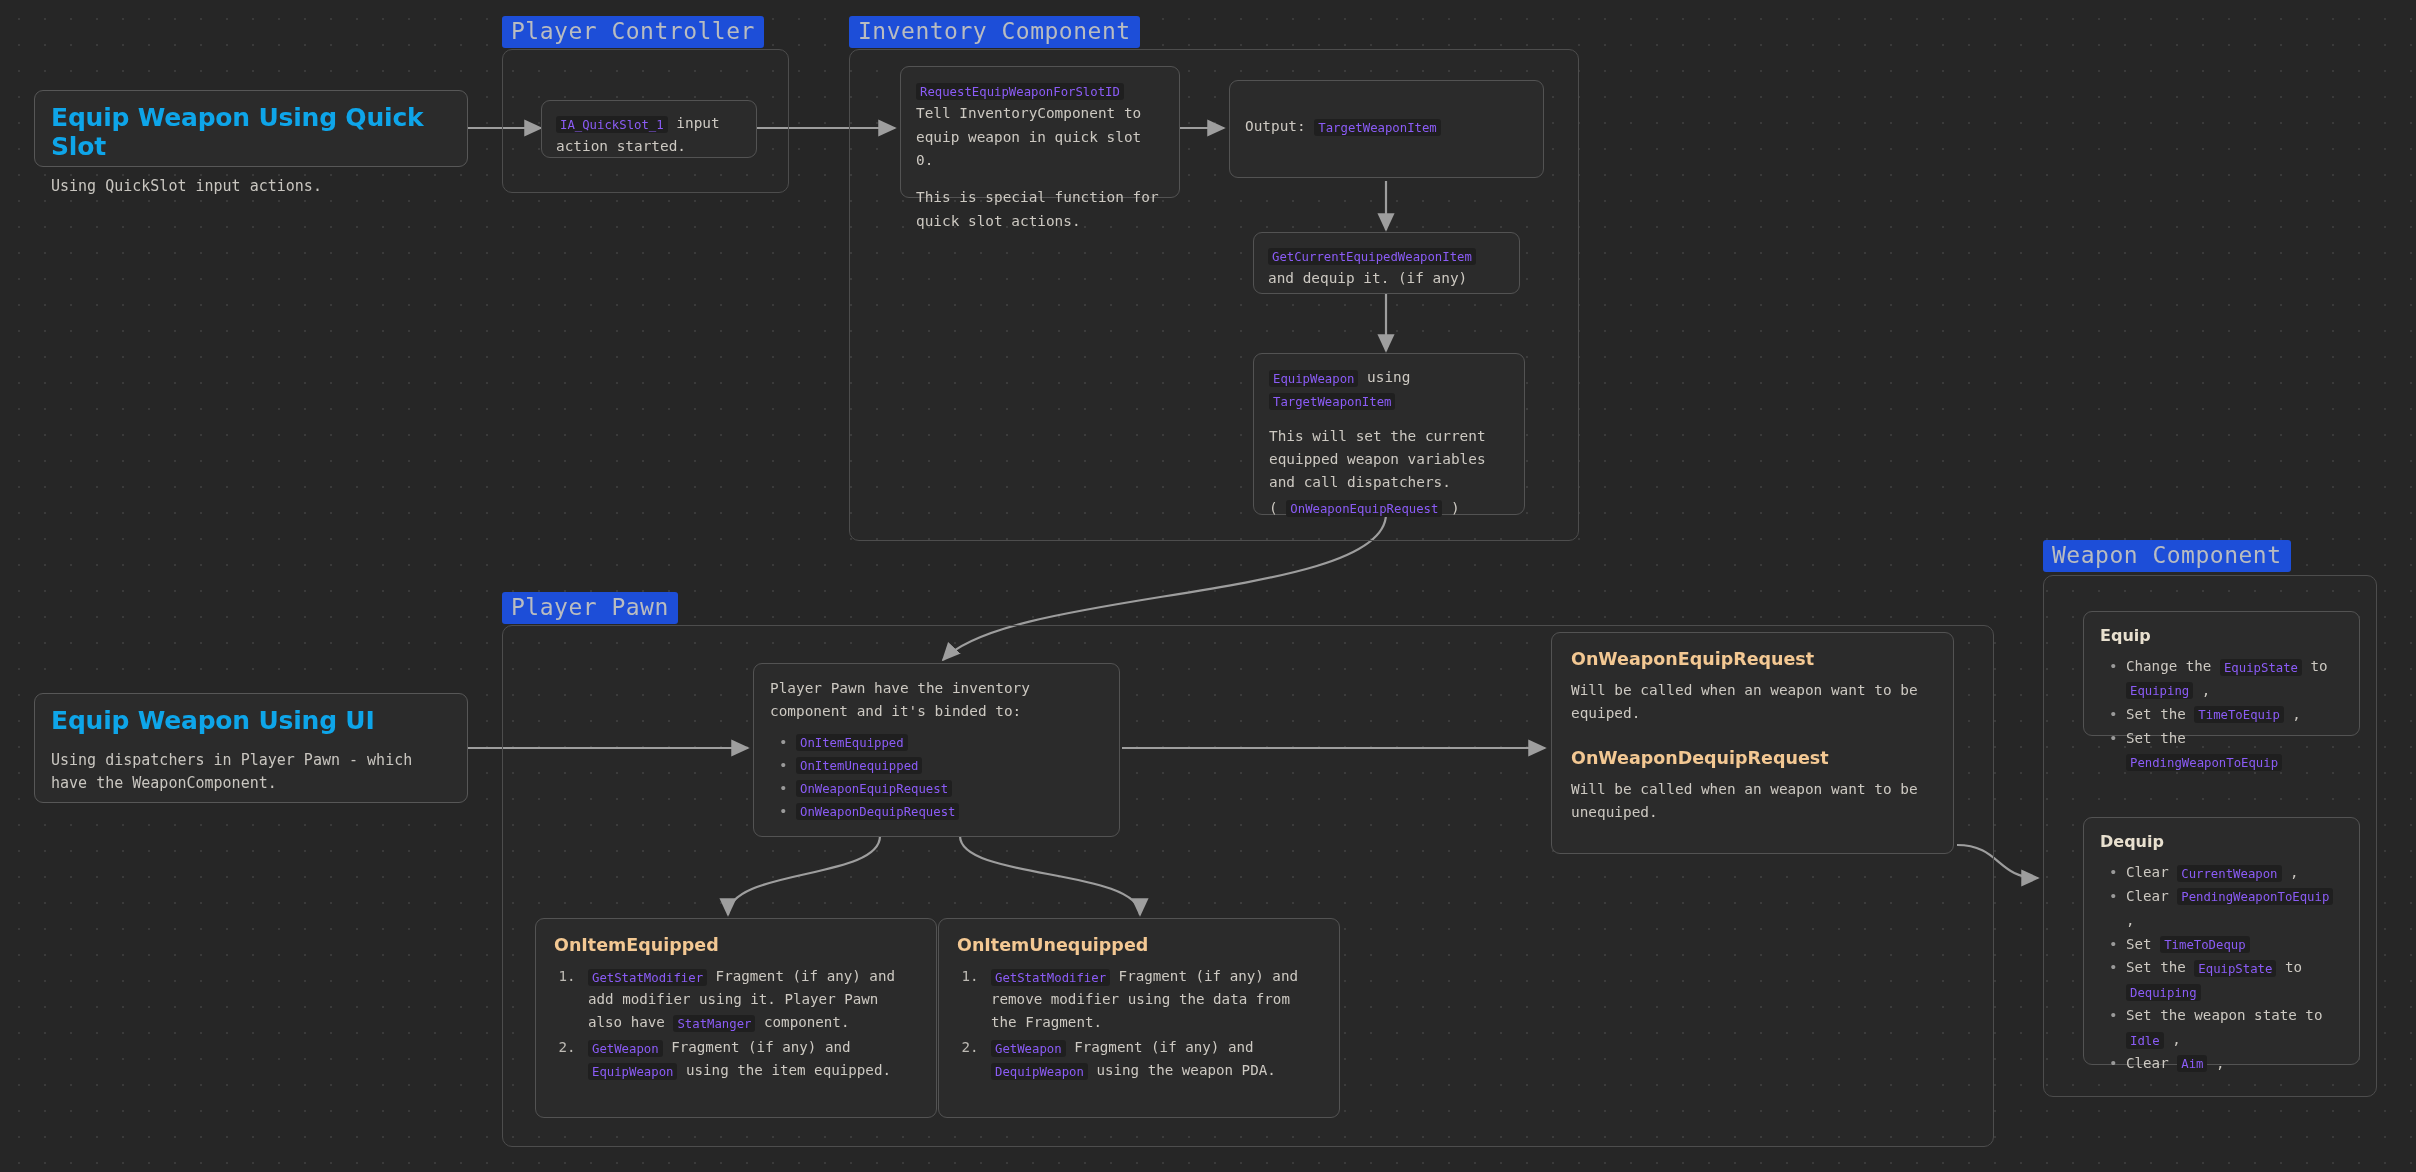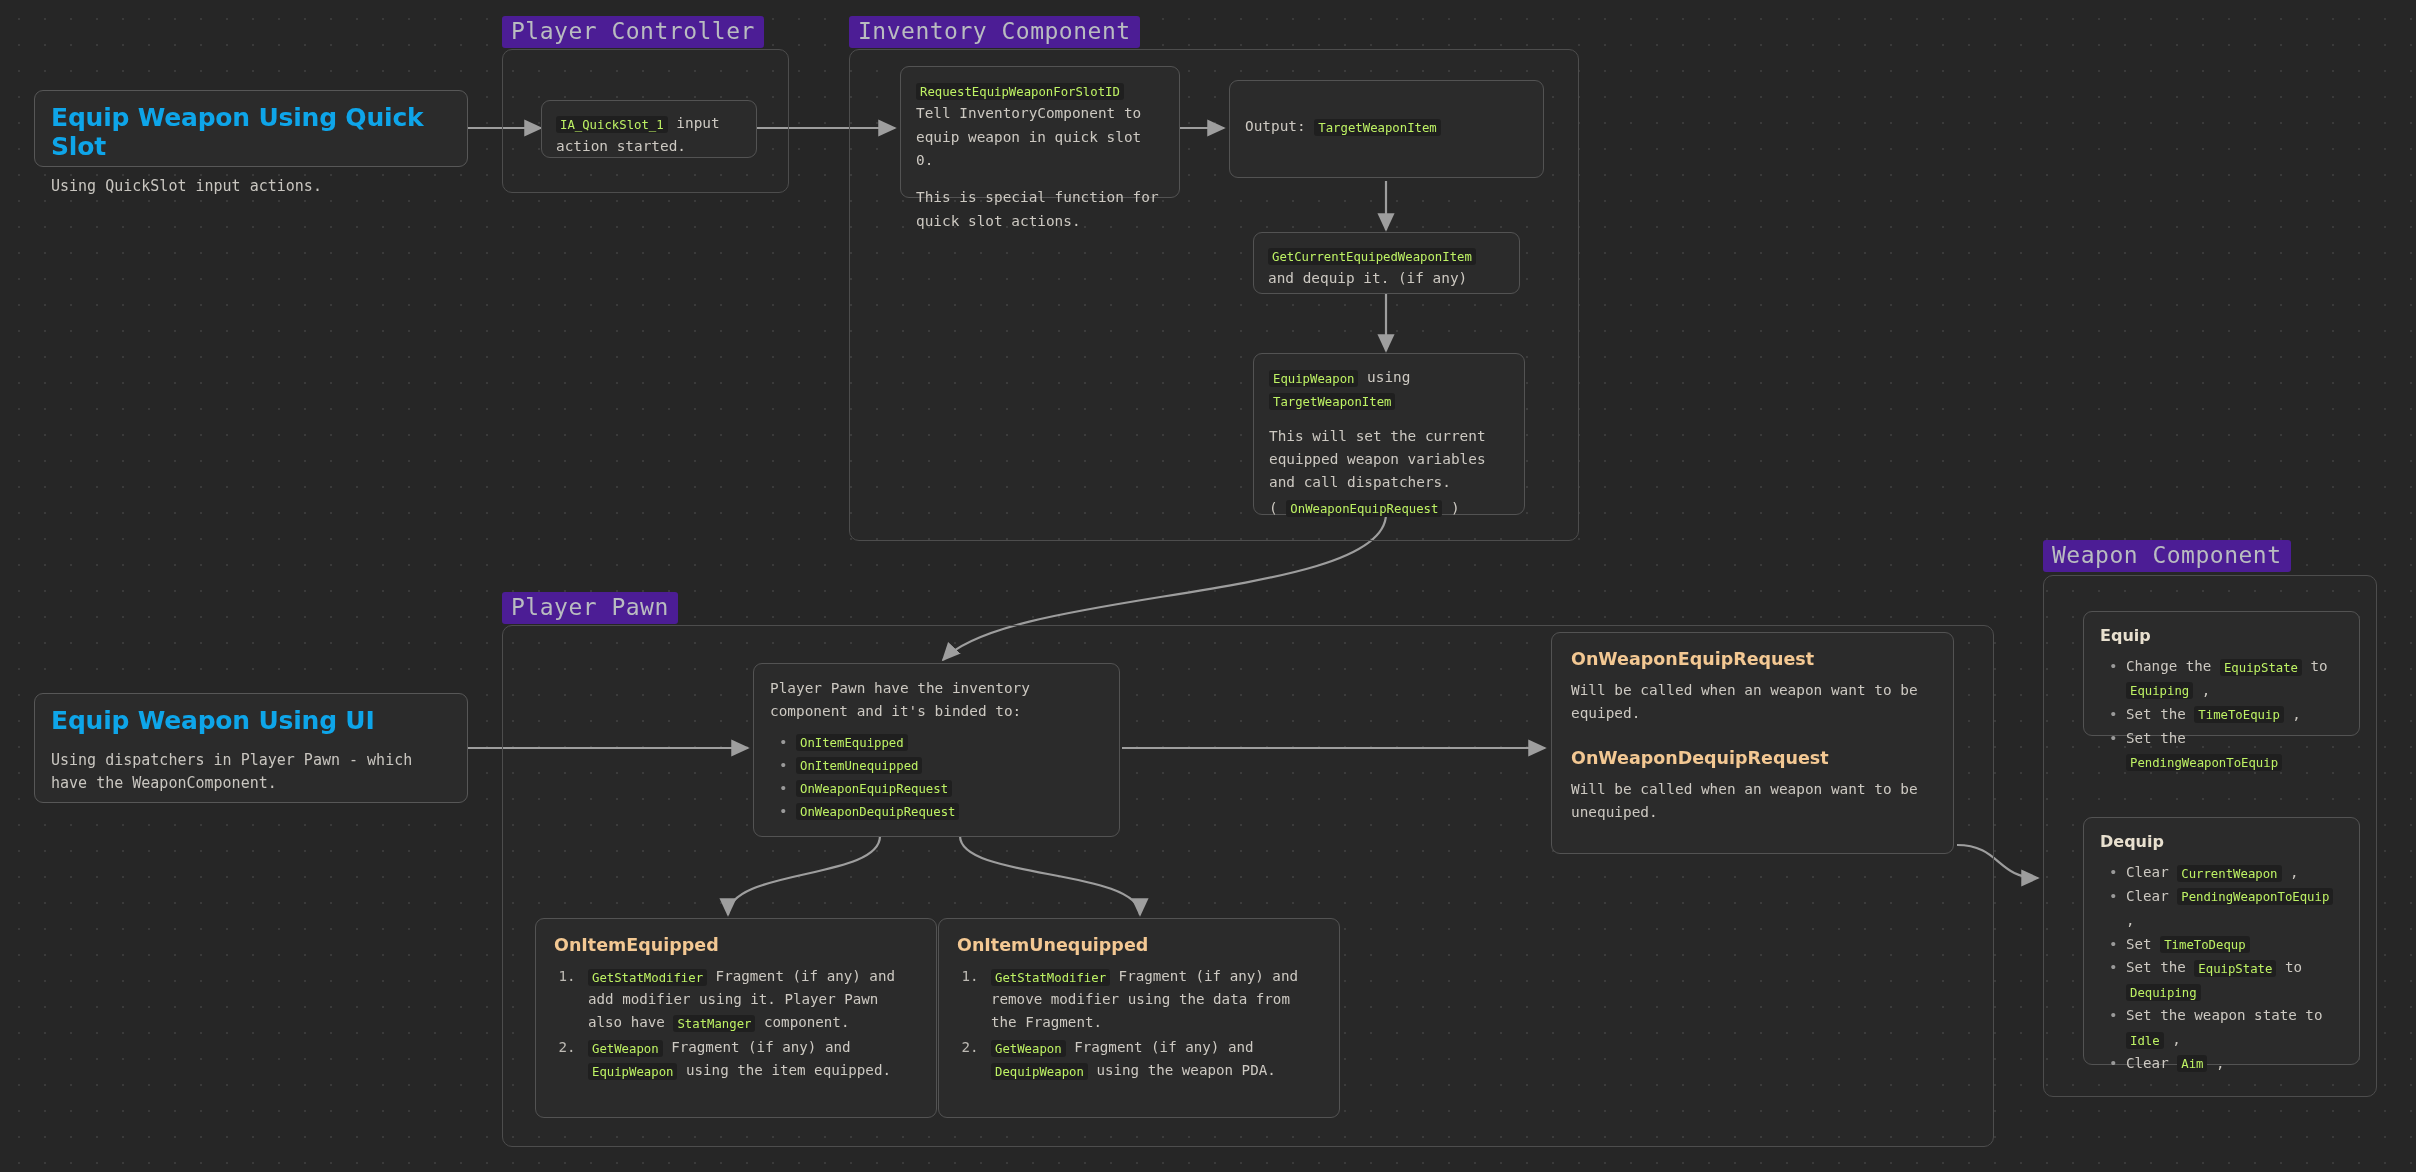--- a/index.html
+++ b/index.html
@@ -12,39 +12,39 @@
     font-family:"DejaVu Sans Mono", monospace;
     overflow:hidden;
     position:relative;
   }
   #canvas{position:absolute;inset:0;}
   svg.edges{position:absolute;left:0;top:0;width:2416px;height:1172px;pointer-events:none;}
 
   
   .group{position:absolute;border:1px solid #4d4d4d;border-radius:10px;background:rgba(255,255,255,0.012);}
   .group-label{position:absolute;font-family:"DejaVu Sans Mono", monospace;
-    font-size:23px;color:#b9bcc0;background:#4c1d95;padding:2px 9px 4px 9px;border-radius:3px;
+    font-size:23px;color:#b9bcc0;background:#1d4ed8;padding:2px 9px 4px 9px;border-radius:3px;
     letter-spacing:0.5px;white-space:nowrap;}
 
   
   .node{position:absolute;background:#2b2b2b;border:1px solid #535353;border-radius:9px;
     box-sizing:border-box;}
   .node.title{background:#2b2b2b;border-color:#575757;}
   .node-inner{padding:14px 17px;}
 
   .title-h{font-family:"DejaVu Sans", sans-serif;font-weight:bold;font-size:25px;color:#0ea5e9;
     margin:0 0 14px 0;letter-spacing:-0.2px;}
   .title-sub{font-family:"DejaVu Sans Mono", monospace;font-size:15px;color:#c9c6c0;line-height:1.55;margin:0;}
 
   .hd{font-family:"DejaVu Sans", sans-serif;font-weight:bold;font-size:17.5px;color:#f3c893;margin:0 0 10px 0;}
   .hd.cream{color:#e8e0cf;font-size:16px;}
   .body-t{font-family:"DejaVu Sans Mono", monospace;font-size:14.4px;color:#cdc9c2;line-height:1.62;margin:0;}
   .body-t + .body-t{margin-top:14px;}
 
-  code.k{font-family:"DejaVu Sans Mono", monospace;font-size:12.3px;color:#bef264;
+  code.k{font-family:"DejaVu Sans Mono", monospace;font-size:12.3px;color:#8b5cf6;
     background:#1f1f1f;border-radius:3px;padding:1.5px 4px;white-space:nowrap;}
 
   ul.bul{margin:7px 0 0 0;padding:0 0 0 24px;list-style:none;}
   ul.bul li{font-family:"DejaVu Sans Mono", monospace;font-size:14.2px;color:#cdc9c2;
     line-height:1.68;position:relative;padding-left:2px;}
   ul.bul li:before{content:"\2022";position:absolute;left:-15px;color:#9a9a9a;}
 
   ol.num{margin:6px 0 0 0;padding:0 0 0 30px;}
   ol.num li{font-family:"DejaVu Sans Mono", monospace;font-size:14.2px;color:#cdc9c2;
     line-height:1.62;padding-left:4px;margin-bottom:2px;}

